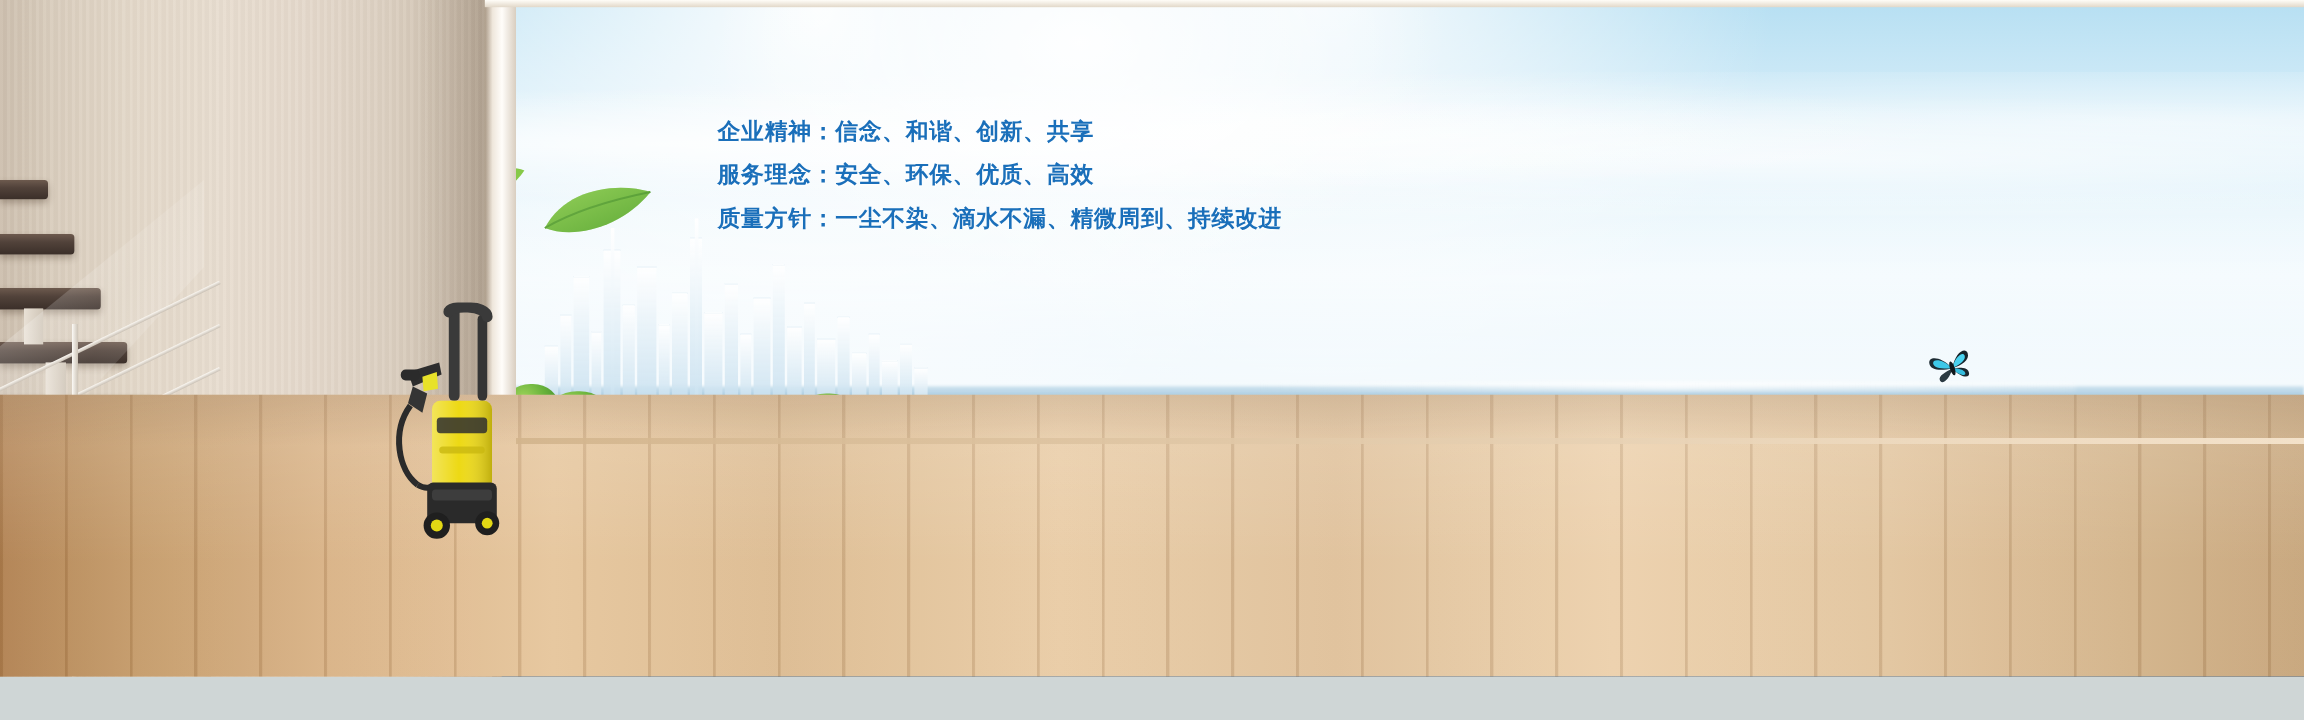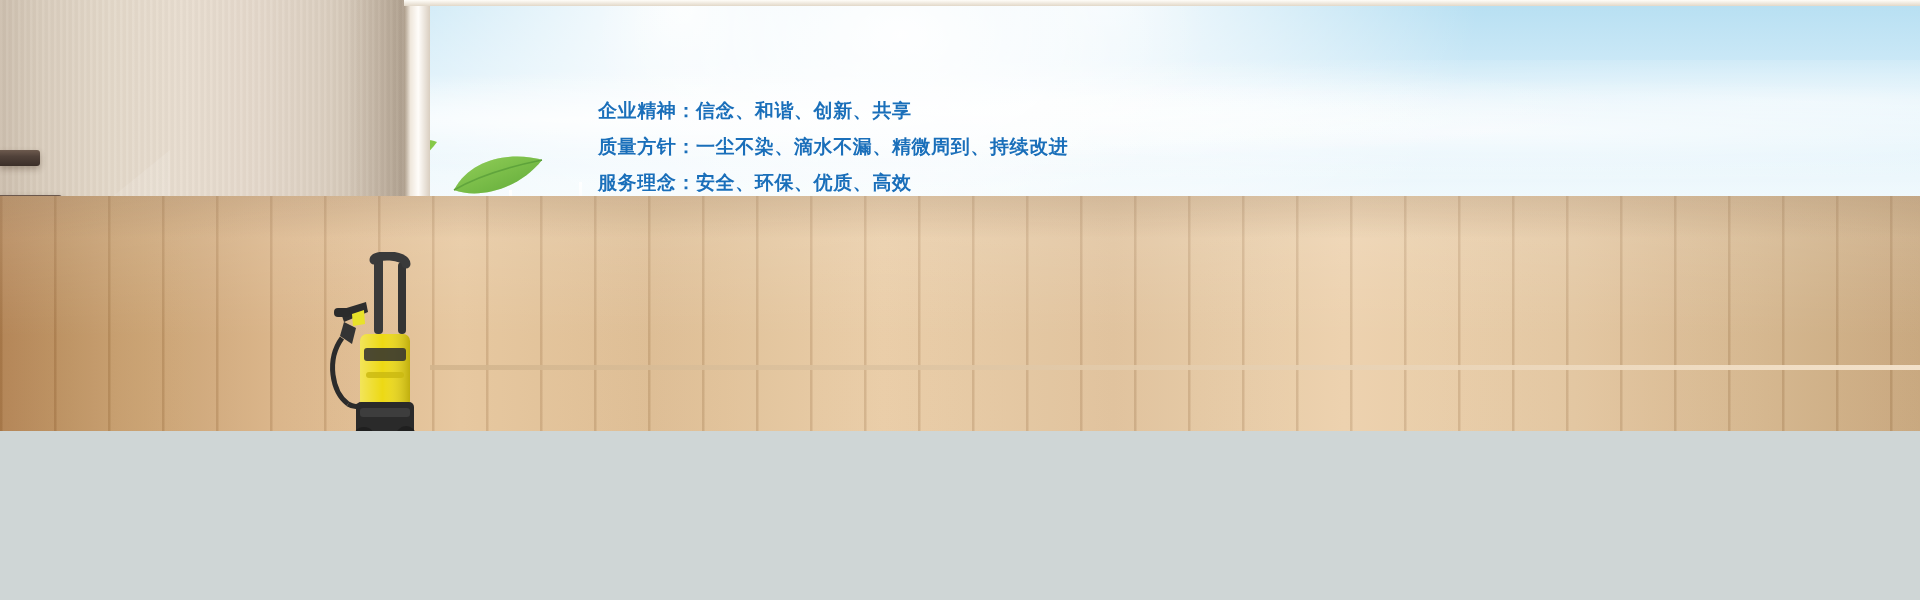--- a/index.html
+++ b/index.html
@@ -2,21 +2,21 @@
 <html><head>
 <meta charset="utf-8">
 <style>
   * { margin:0; padding:0; box-sizing:border-box; }
   html, body {
     width:1920px; height:600px; overflow:hidden;
     font-family:"Liberation Sans", sans-serif;
     background:#cfd6d6;
   }
   #banner {
-    position:relative; width:1920px; height:431px; overflow:hidden;
+    position:relative; width:1920px; height:564px; overflow:hidden;
   }
 
   
   .scene {
     position:absolute; left:410px; top:0; width:1510px; height:600px;
     overflow:hidden;
   }
   .sky {
     position:absolute; left:0; top:0; width:100%; height:340px;
     background:
@@ -413,17 +413,17 @@
           <stop offset="0" stop-color="#ffffff" stop-opacity=".30"></stop>
           <stop offset=".45" stop-color="#ffffff" stop-opacity="0"></stop>
           <stop offset="1" stop-color="#6b5f00" stop-opacity=".35"></stop>
         </linearGradient>
       </defs>
     </svg>
   </div>
 
   <div class="mission">
     <div class="line l1">企业精神：信念、和谐、创新、共享</div>
+    <div class="line l2">服务理念：安全、环保、优质、高效</div>
     <div class="line l3">质量方针：一尘不染、滴水不漏、精微周到、持续改进</div>
-    <div class="line l2">服务理念：安全、环保、优质、高效</div>
   </div>
 
 </div>
 
 </body></html>

